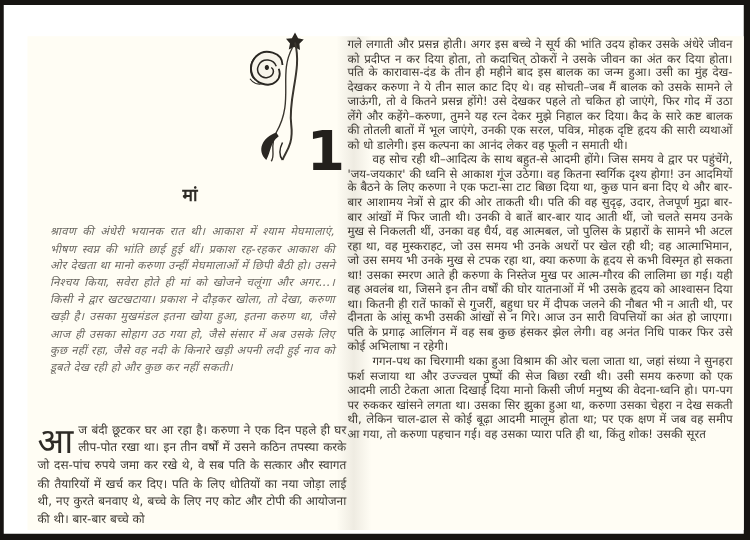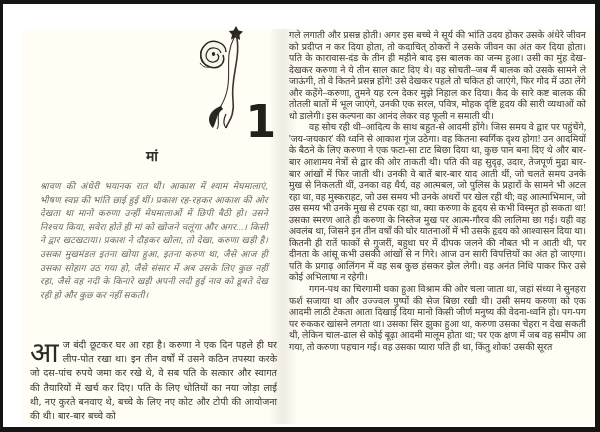--- a/index.html
+++ b/index.html
@@ -5,42 +5,42 @@
   html,body{margin:0;padding:0;}
   body{
     width:600px;height:432px;position:relative;overflow:hidden;
     background:#161412;
     font-family:"DejaVu Sans",sans-serif;
   }
   .mat{position:absolute;left:3px;top:4px;right:5px;bottom:5px;background:#ffffff;}
   .spread{position:absolute;left:19px;top:25px;right:0;bottom:3px;background:#fffdf4;}
   .page{position:absolute;top:0;bottom:0;}
   .page-left{left:0;width:261px;}
-  .page-right{left:257px;right:0;font-family:Liberation Serif, serif;}
+  .page-right{left:246px;right:0;}
   .gutter{position:absolute;left:247px;top:0;bottom:0;width:28px;
     background:linear-gradient(90deg,rgba(120,110,95,0) 0%,rgba(120,110,95,0.12) 50%,rgba(120,110,95,0) 100%);}
 
   
   .ornament{position:absolute;left:168px;top:-7px;width:88px;height:110px;}
   .ornament svg{position:absolute;left:0;top:0;}
   .chapter-number{
     position:absolute;right:2px;bottom:-12px;
     font-size:44px;font-weight:bold;color:#23201c;line-height:1;
     font-family:"DejaVu Sans",sans-serif;
   }
 
   .chapter-title{
     position:absolute;top:117px;left:0;right:0;text-align:center;
     font-size:14px;font-weight:bold;color:#2e2b26;letter-spacing:1px;
   }
 
   .epigraph{
     position:absolute;top:151px;left:18px;width:228px;
     font-size:9px;line-height:13.6px;text-align:justify;
-    font-style:italic;color:#6b6862;letter-spacing:.2px;font-family:Liberation Serif, serif;
+    font-style:italic;color:#6b6862;letter-spacing:.2px;
   }
 
   .opening{
     position:absolute;top:309px;left:8px;right:6px;
     font-size:9.5px;line-height:14.2px;text-align:justify;color:#3e3a34;
   }
   .drop-cap{
     float:left;font-size:28px;line-height:25px;
     padding:2px 4px 0 0;color:#2e2b26;
   }

